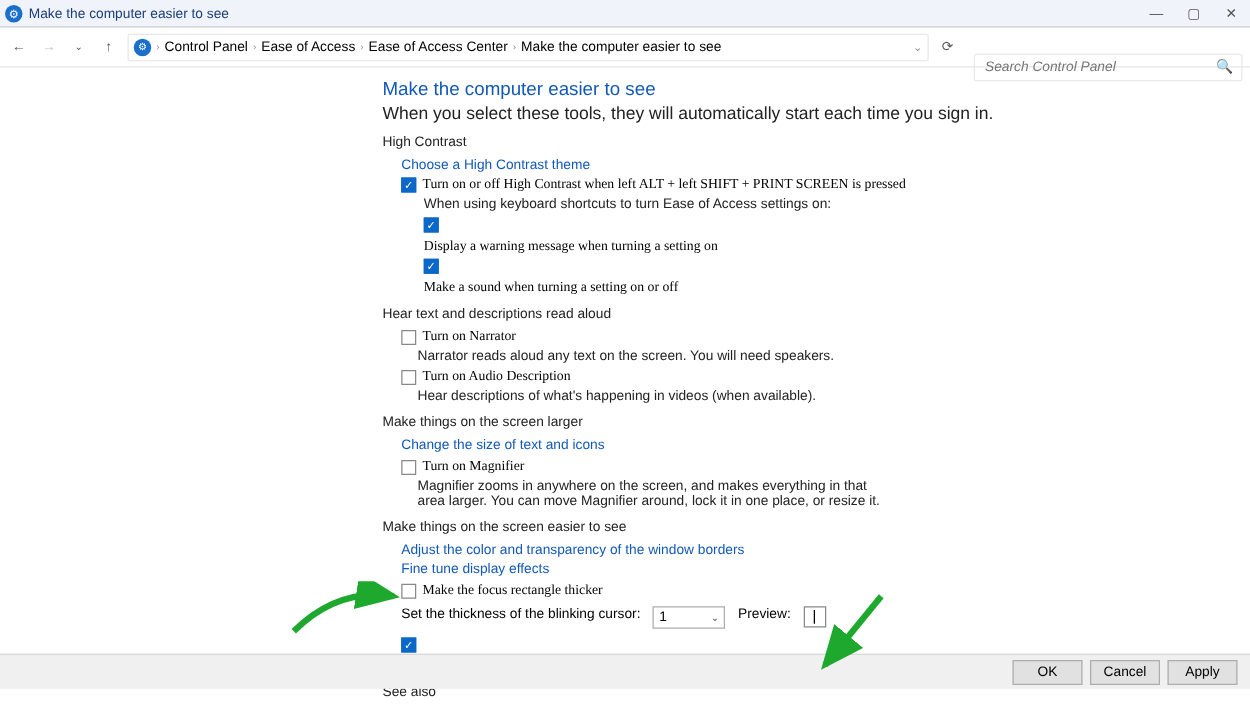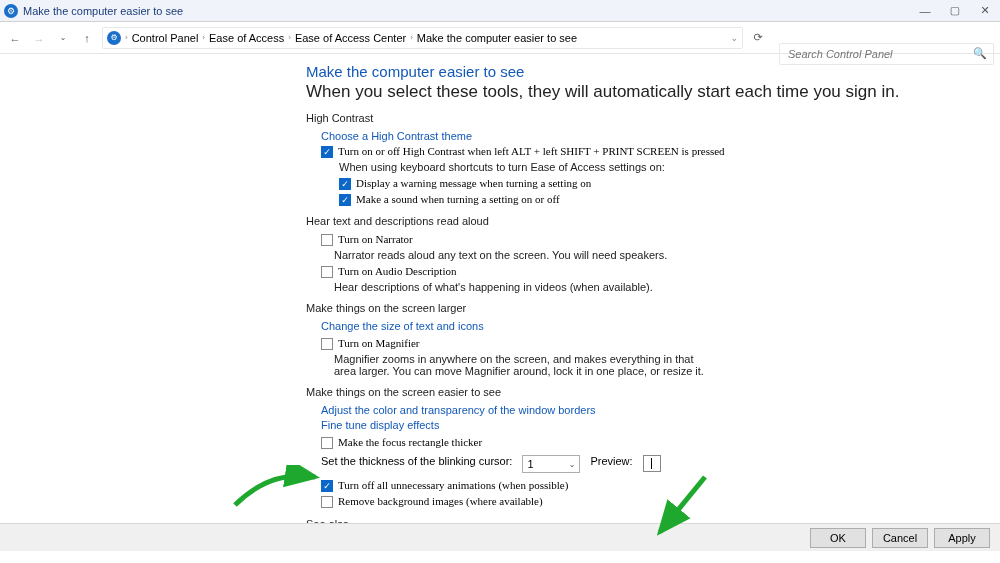--- a/index.html
+++ b/index.html
@@ -16,25 +16,25 @@
   .addr .cpicon { width:14px; height:14px; background:#1a6fca; border-radius:50%; display:flex; align-items:center; justify-content:center; color:#fff; font-size:8px; }
   .crumb { color:#000; font-size:11px; }
   .sep { color:#888; font-size:8px; }
   .addr .chev { color:#888; margin-left:auto; }
   .refresh { width:18px; height:18px; display:flex; align-items:center; justify-content:center; color:#555; }
   .search { width:215px; height:22px; border:1px solid #e8e8e8; display:flex; align-items:center; padding:0 6px; font-size:11px; border-radius:2px; margin-left:6px;margin-top:32px; }
   .search input { border:none; outline:none; flex:1; font-size:11px; color:#555; font-style:italic; font-family:inherit; background:transparent; }
   .search .sicon { color:#888; font-size:11px; }
   .content { position:absolute; left:306px; top:63px; right:20px; }
   .h1 { color:#1259b7; font-size:15px; margin-bottom:2px; }
-  .subtitle { font-size:17px; color:#222; margin-bottom:10px; }
+  .subtitle { font-size:14px; color:#222; margin-bottom:10px; }
   .section-hdr { font-size:11px; color:#222; margin-top:9px; margin-bottom:6px; }
   .link { color:#1259b7; font-size:11px; cursor:pointer; margin-left:15px; }
   .cb-row { display:flex; align-items:flex-start; gap:5px; margin-left:15px; margin-top:3px; margin-bottom:3px;font-family:Liberation Serif, serif; }
-  .cb-row.indent { margin-left:33px; }
+  .cb-row.indent { margin-left:33px;flex-direction:column; }
   .cb { width:12px; height:12px; border:1px solid #888; background:#fff; display:flex; align-items:center; justify-content:center; flex-shrink:0; margin-top:1px; }
   .cb.checked { background:#0b68c8; border-color:#0b68c8; color:#fff; }
   .cb.checked::after { content:"✓"; font-size:9px; line-height:1; }
   .helptxt { font-size:11px; color:#222; margin-left:33px; margin-top:2px; margin-bottom:4px; }
   .helptxt.indent { margin-left:28px; }
   .cursor-row { display:flex; align-items:flex-start; gap:10px; margin-left:15px; margin-top:6px; margin-bottom:6px; }
   .dropdown { width:58px; height:18px; border:1px solid #adadad; display:flex; align-items:center; justify-content:space-between; padding:0 4px; font-size:11px; background:#fff; }
   .dropdown .dd-chev { color:#555; font-size:8px; }
   .preview-box { width:18px; height:17px; border:1px solid #888; display:flex; align-items:center; justify-content:center; background:#fff; }
   .preview-box .caret { width:1px; height:11px; background:#000; }
@@ -132,21 +132,20 @@
       <span>1</span>
       <span class="dd-chev">⌄</span>
     </div>
     <span>Preview:</span>
     <div class="preview-box">
         <div class="caret"></div>
       </div>
   </div>
   <div class="cb-row">
     <div class="cb checked"></div>
-    <span>Turn off all unnecessary animations (when possible)</span>
   </div>
   <div class="cb-row">
     <div class="cb"></div>
     <span>Remove background images (where available)</span>
   </div>
 
   <div class="section-hdr" style="margin-top:10px;">See also</div>
 </div>
 
 <div class="footer">

